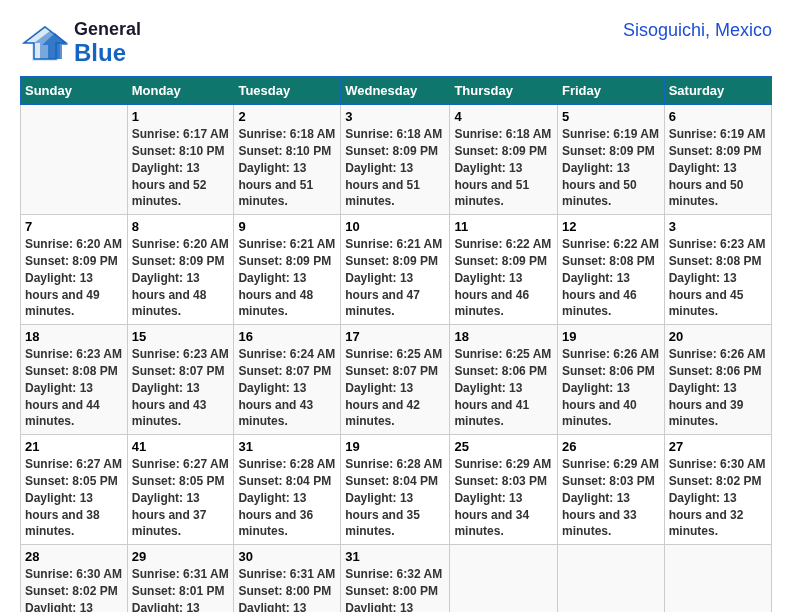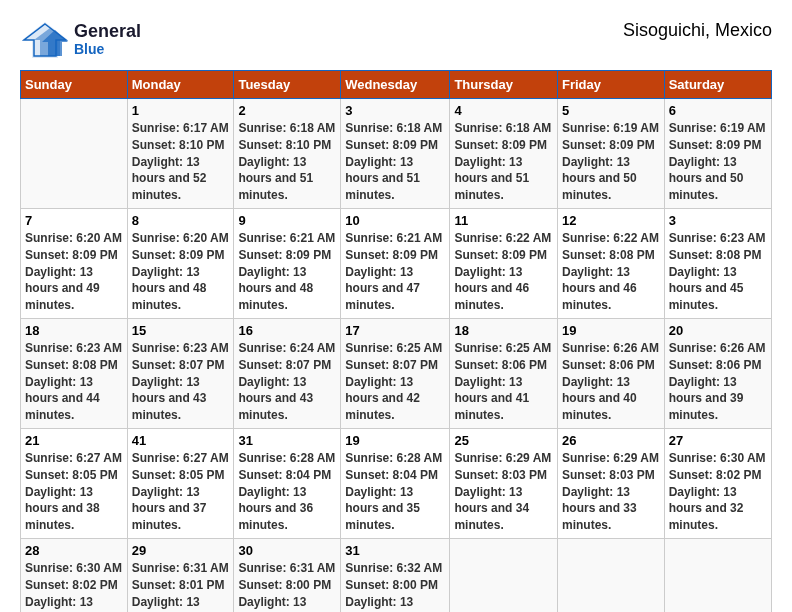--- a/index.html
+++ b/index.html
@@ -20,29 +20,29 @@
       text-align: right;
     }
     .title-block h1 {
       font-size: 36px;
       font-weight: bold;
       color: #1a1a1a;
     }
     .title-block h2 {
       font-size: 18px;
       font-weight: normal;
-      color: #000000;
+      color: #1d4ed8;
     }
     table {
       width: 100%;
       border-collapse: collapse;
       font-size: 11px;
     }
     thead tr th {
-      background-color: #c2410c;
+      background-color: #0f766e;
       color: #fff;
       padding: 6px 4px;
       text-align: left;
       font-size: 13px;
       font-weight: bold;
       border: 1px solid #1565c0;
     }
     tbody tr td {
       border: 1px solid #ccc;
       padding: 4px 4px;
@@ -84,21 +84,21 @@
       display: flex;
       flex-direction: column;
       line-height: 1.1;
     }
     .logo-general {
       font-size: 18px;
       font-weight: bold;
       color: #1a1a2e;
     }
     .logo-blue {
-      font-size: 14px;
+      font-size: 24px;
       font-weight: bold;
       color: #1565c0;
     }
   </style>
 </head>
 <body>
 
 <div class="header">
   <div class="logo-wrapper">
     <div class="logo-icon">

